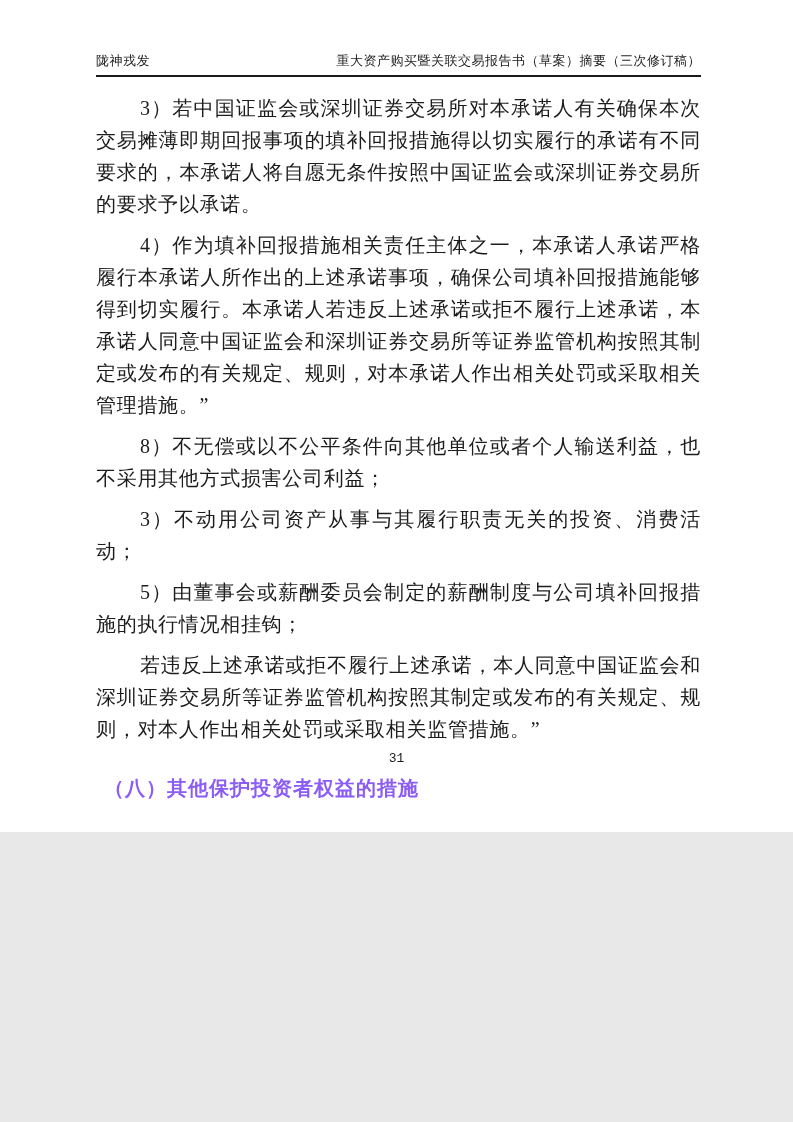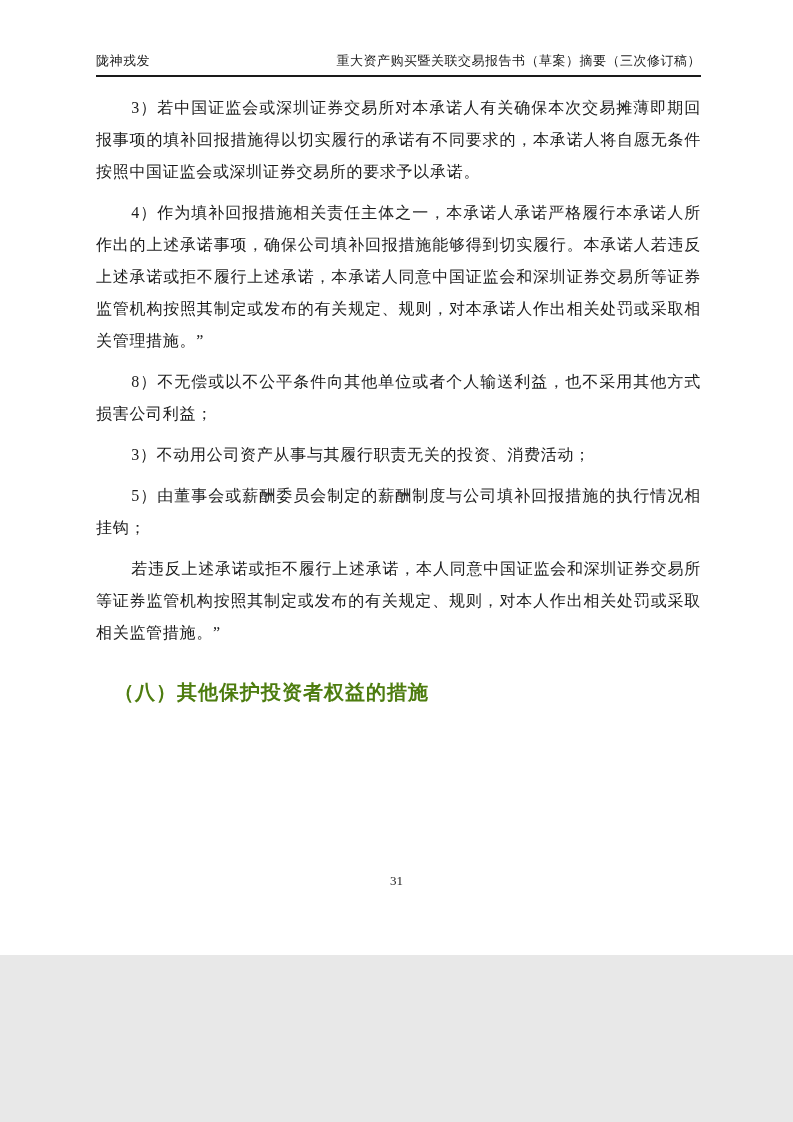--- a/index.html
+++ b/index.html
@@ -3,21 +3,21 @@
 <meta charset="utf-8">
 <style>
   html, body {
     margin: 0;
     padding: 0;
     background: #e8e8e8;
   }
   .page {
     position: relative;
     width: 793px;
-    height: 955px;
+    height: 832px;
     margin: 0 auto;
     background: #ffffff;
     color: #1c1c1c;
     font-family: "Liberation Serif", "DejaVu Serif", serif;
     overflow: hidden;
     box-sizing: border-box;
   }
   .header {
     position: absolute;
     top: 52px;
@@ -34,42 +34,43 @@
   .header .h-left { white-space: nowrap; }
   .header .h-right { white-space: nowrap; text-align: center; }
   .content {
     position: absolute;
     top: 92px;
     left: 96px;
     width: 605px;
   }
   .para {
     margin: 0 0 9px 0;
-    font-size: 16px;
+    font-size: 20px;
     line-height: 32px;
     letter-spacing: 0.7px;
     text-align: justify;
     text-indent: 2.2em;
   }
   .section-heading {
-    margin: 30px 0 0 18px;
+    margin: 30px 0 0 8px;
     font-family: Liberation Serif, serif;
     font-weight: bold;
     font-size: 20px;
     letter-spacing: 1px;
-    color: #4d7c0f;
+    color: #8b5cf6;
   }
   .footer {
     position: absolute;
     left: 0;
     right: 0;
     bottom: 66px;
     text-align: center;
     font-size: 13px;
     color: #222222;
+    font-family: Liberation Mono, monospace;
   }
 </style>
 </head>
 <body>
 
 <div class="page">
 
   <div class="header">
     <span class="h-left">陇神戎发</span>
     <span class="h-right">重大资产购买暨关联交易报告书（草案）摘要（三次修订稿）</span>

